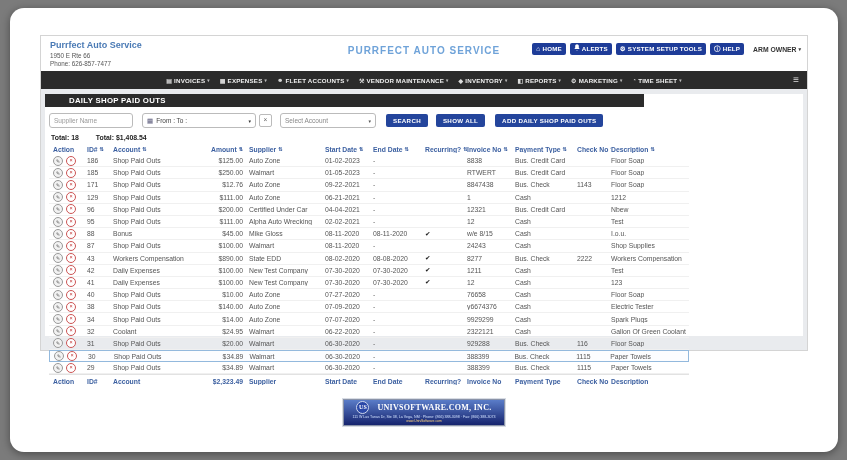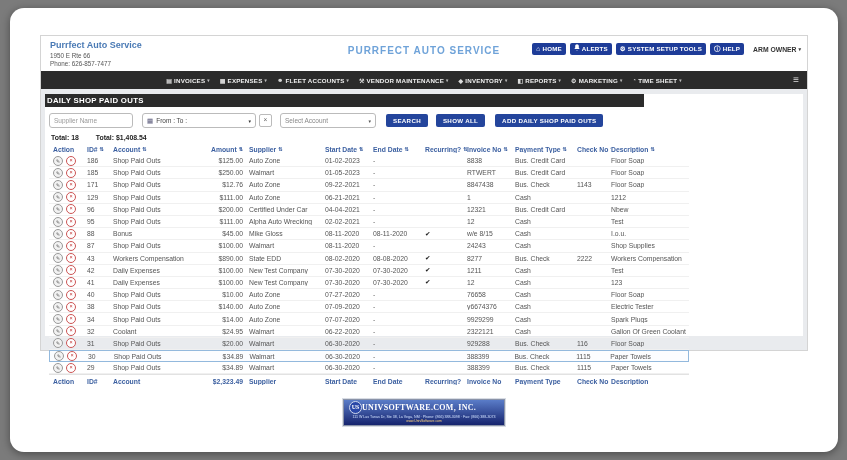--- a/index.html
+++ b/index.html
@@ -22,21 +22,21 @@
   
   .navbar{height:18px;background:#2b2b2b;display:flex;align-items:center;justify-content:center;gap:10px;position:relative}
   .nav-item{color:#f0f0f0;font-size:6.2px;font-weight:bold;display:flex;align-items:center;gap:2px;letter-spacing:.2px;white-space:nowrap}
   .nav-item .g{font-size:6px;color:#ddd}
   .nav-item .caret{font-size:4.5px;color:#bbb}
   .hamburger{position:absolute;right:8px;color:#ddd;font-size:10px;line-height:18px}
 
   
   .content{position:absolute;top:53px;left:0;right:0;bottom:0;background:#e9ebee}
   .panel{position:absolute;left:4px;right:4px;top:5px;bottom:14px;background:#fff}
-  .panel-title{height:13px;width:79%;background:#2b2b2b;color:#fff;font-size:7.8px;font-weight:bold;line-height:13px;padding-left:2px;box-sizing:border-box;letter-spacing:.3px}
+  .panel-title{height:13px;width:79%;background:#2b2b2b;color:#fff;font-size:7.8px;font-weight:bold;line-height:13px;padding-left:24px;box-sizing:border-box;letter-spacing:.3px}
 
   .filters{display:flex;align-items:center;margin:6px 0 0 4px;height:15px}
   .supplier-input{width:74px;height:13px;font-size:6.5px;border:1px solid #bbb;border-radius:3px;padding:0 4px;color:#333;font-family:"Liberation Sans",sans-serif}
   .supplier-input::placeholder{color:#999}
   .datebox{width:104px;height:13px;border:1px solid #bbb;border-radius:3px;display:flex;align-items:center;font-size:6.5px;color:#444;padding:0 4px;gap:3px;background:#fff;margin-left:9px}
   .datebox .cal{font-size:6.5px;color:#557}
   .datebox .caret{margin-left:auto;font-size:5px;color:#333}
   .clearbtn{width:11px;height:11px;border:1px solid #bbb;border-radius:2px;font-size:6.5px;line-height:10px;text-align:center;color:#666;background:#fff;margin-left:3px}
   .selectbox{width:86px;height:13px;border:1px solid #bbb;border-radius:3px;display:flex;align-items:center;font-size:6.5px;color:#888;padding:0 4px;background:#fff;margin-left:8px}
   .selectbox .caret{margin-left:auto;font-size:5px;color:#555}
@@ -68,21 +68,21 @@
   .c-payment{width:62px}
   .c-check{width:34px}
   .c-desc{width:78px}
   .ic-edit{display:inline-block;width:8px;height:8px;border:1px solid #999;border-radius:50%;font-size:5px;line-height:8px;text-align:center;color:#555;background:#f2f2f2;vertical-align:middle}
   .ic-del{display:inline-block;width:8px;height:8px;border:1px solid #cc5555;border-radius:50%;font-size:5.5px;line-height:7.5px;text-align:center;color:#c03030;background:#fff;margin-left:3px;vertical-align:middle}
   .check{color:#222;font-size:6.5px}
 
   
   .logo-wrap{display:flex;justify-content:center;margin-top:11px}
   .logo{width:150px;border:1px solid #8a93a8;background:linear-gradient(#5a7cc8,#16246e);padding:1px 5px 2px 5px;box-shadow:0 0 0 1px #d8dce4;text-align:center;position:relative}
-  .logo-top{display:flex;align-items:center;gap:0}
+  .logo-top{display:flex;align-items:center;justify-content:center;gap:8px}
   .shield{width:11px;height:11px;border-radius:50%;background:#2a48a8;border:1px solid #cfd8ee;color:#fff;font-size:6px;font-weight:bold;line-height:11px;font-family:"Liberation Serif",serif}
   .logo-title{font-family:"Liberation Serif",serif;font-weight:bold;font-size:8px;color:#fff;letter-spacing:.3px}
   .logo-addr{font-size:3.6px;color:#cfe0ff;margin-top:1px}
   .logo-url{font-size:3.4px;color:#ffd27a}
 </style>
 </head>
 <body>
 
 <div class="card">
   <div class="app">

